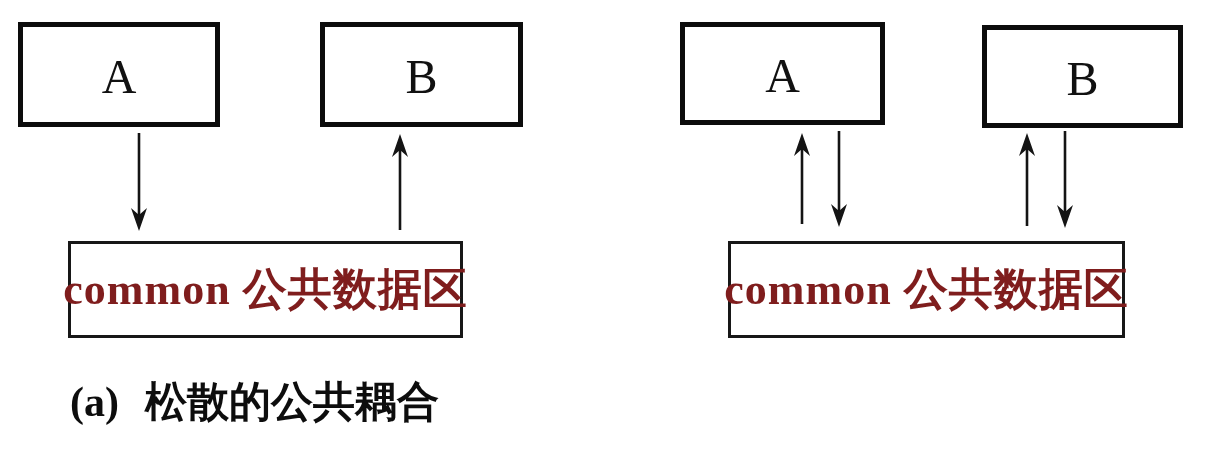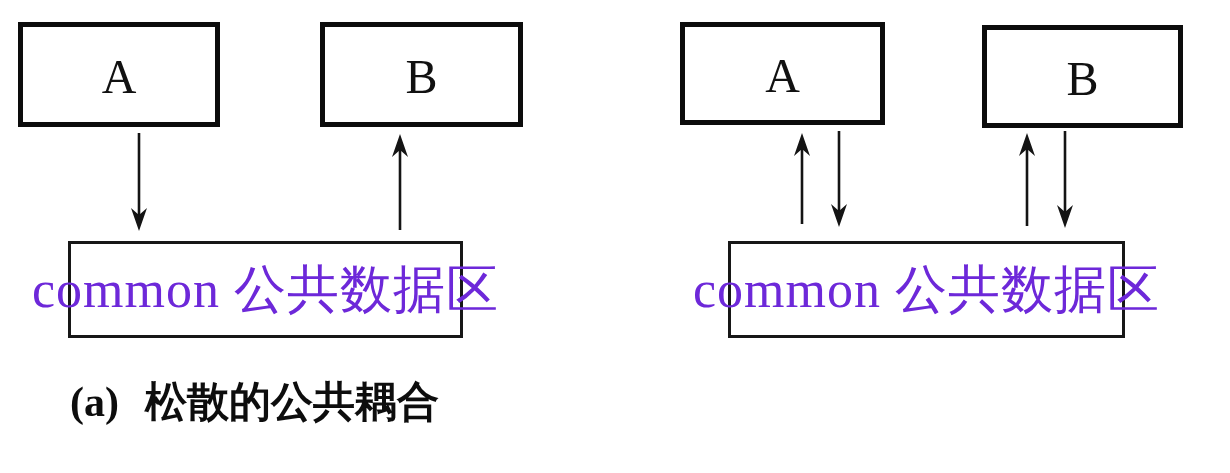--- a/index.html
+++ b/index.html
@@ -25,25 +25,25 @@
     transform:translateY(2px);
   }
   .common-box{
     position:absolute;
     box-sizing:border-box;
     border:3px solid #171717;
     background:#fff;
     display:flex;align-items:center;justify-content:center;
   }
   .common-label{
-    font-size:52px;
-    font-weight:400;
+    font-size:44px;
+    font-weight:700;
     letter-spacing:1px;
     white-space:nowrap;
-    color:#6d28d9;
+    color:#7f1d1d;
   }
   .caption{
     position:absolute;
     font-size:42px;
     font-weight:700;
     white-space:nowrap;
     color:#0d0d0d;
   }
   .caption .idx{margin-right:26px;}
   .arrow-layer{

